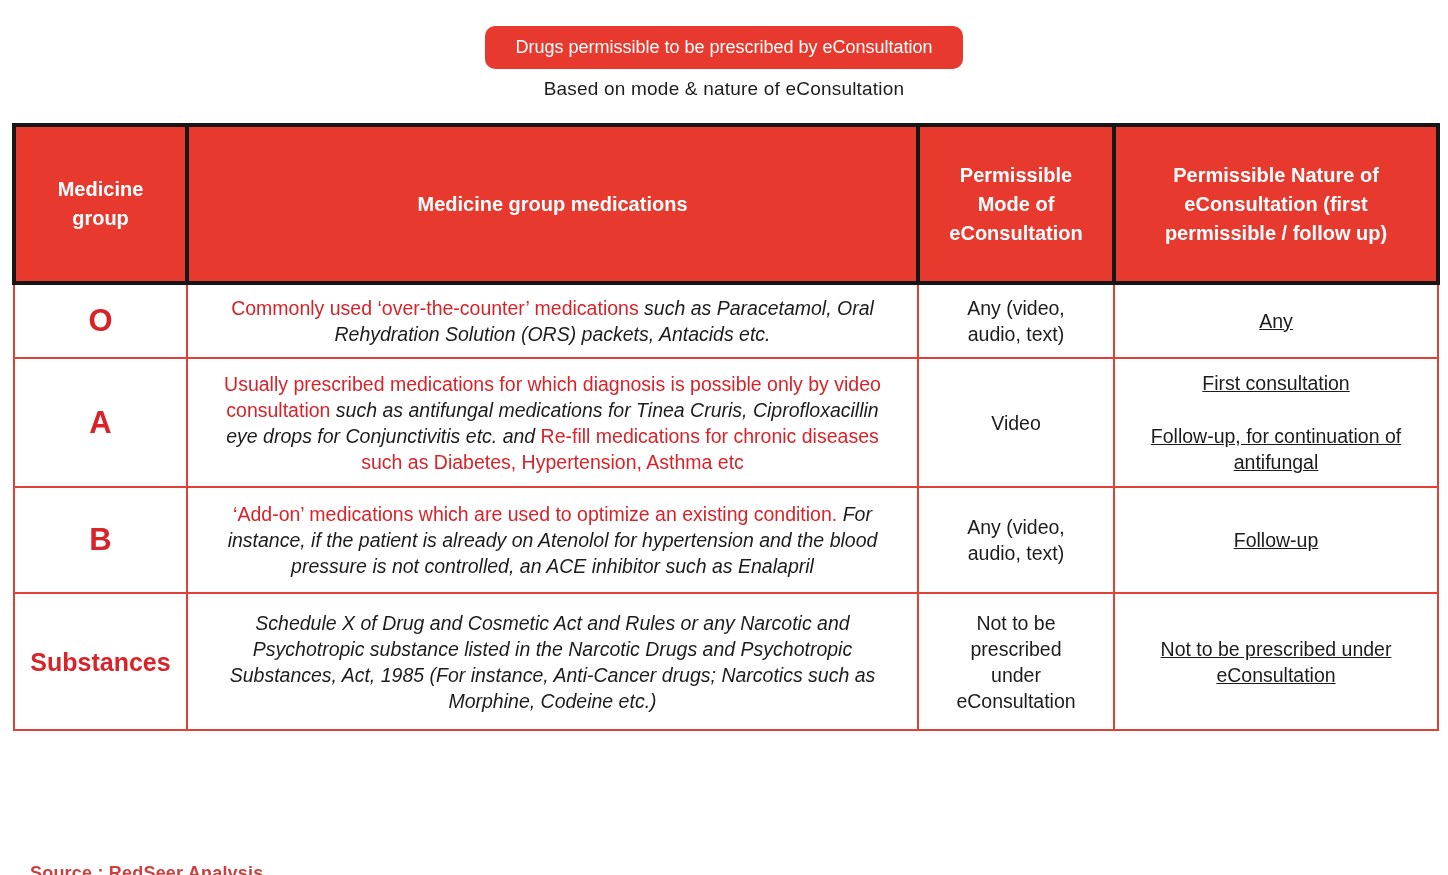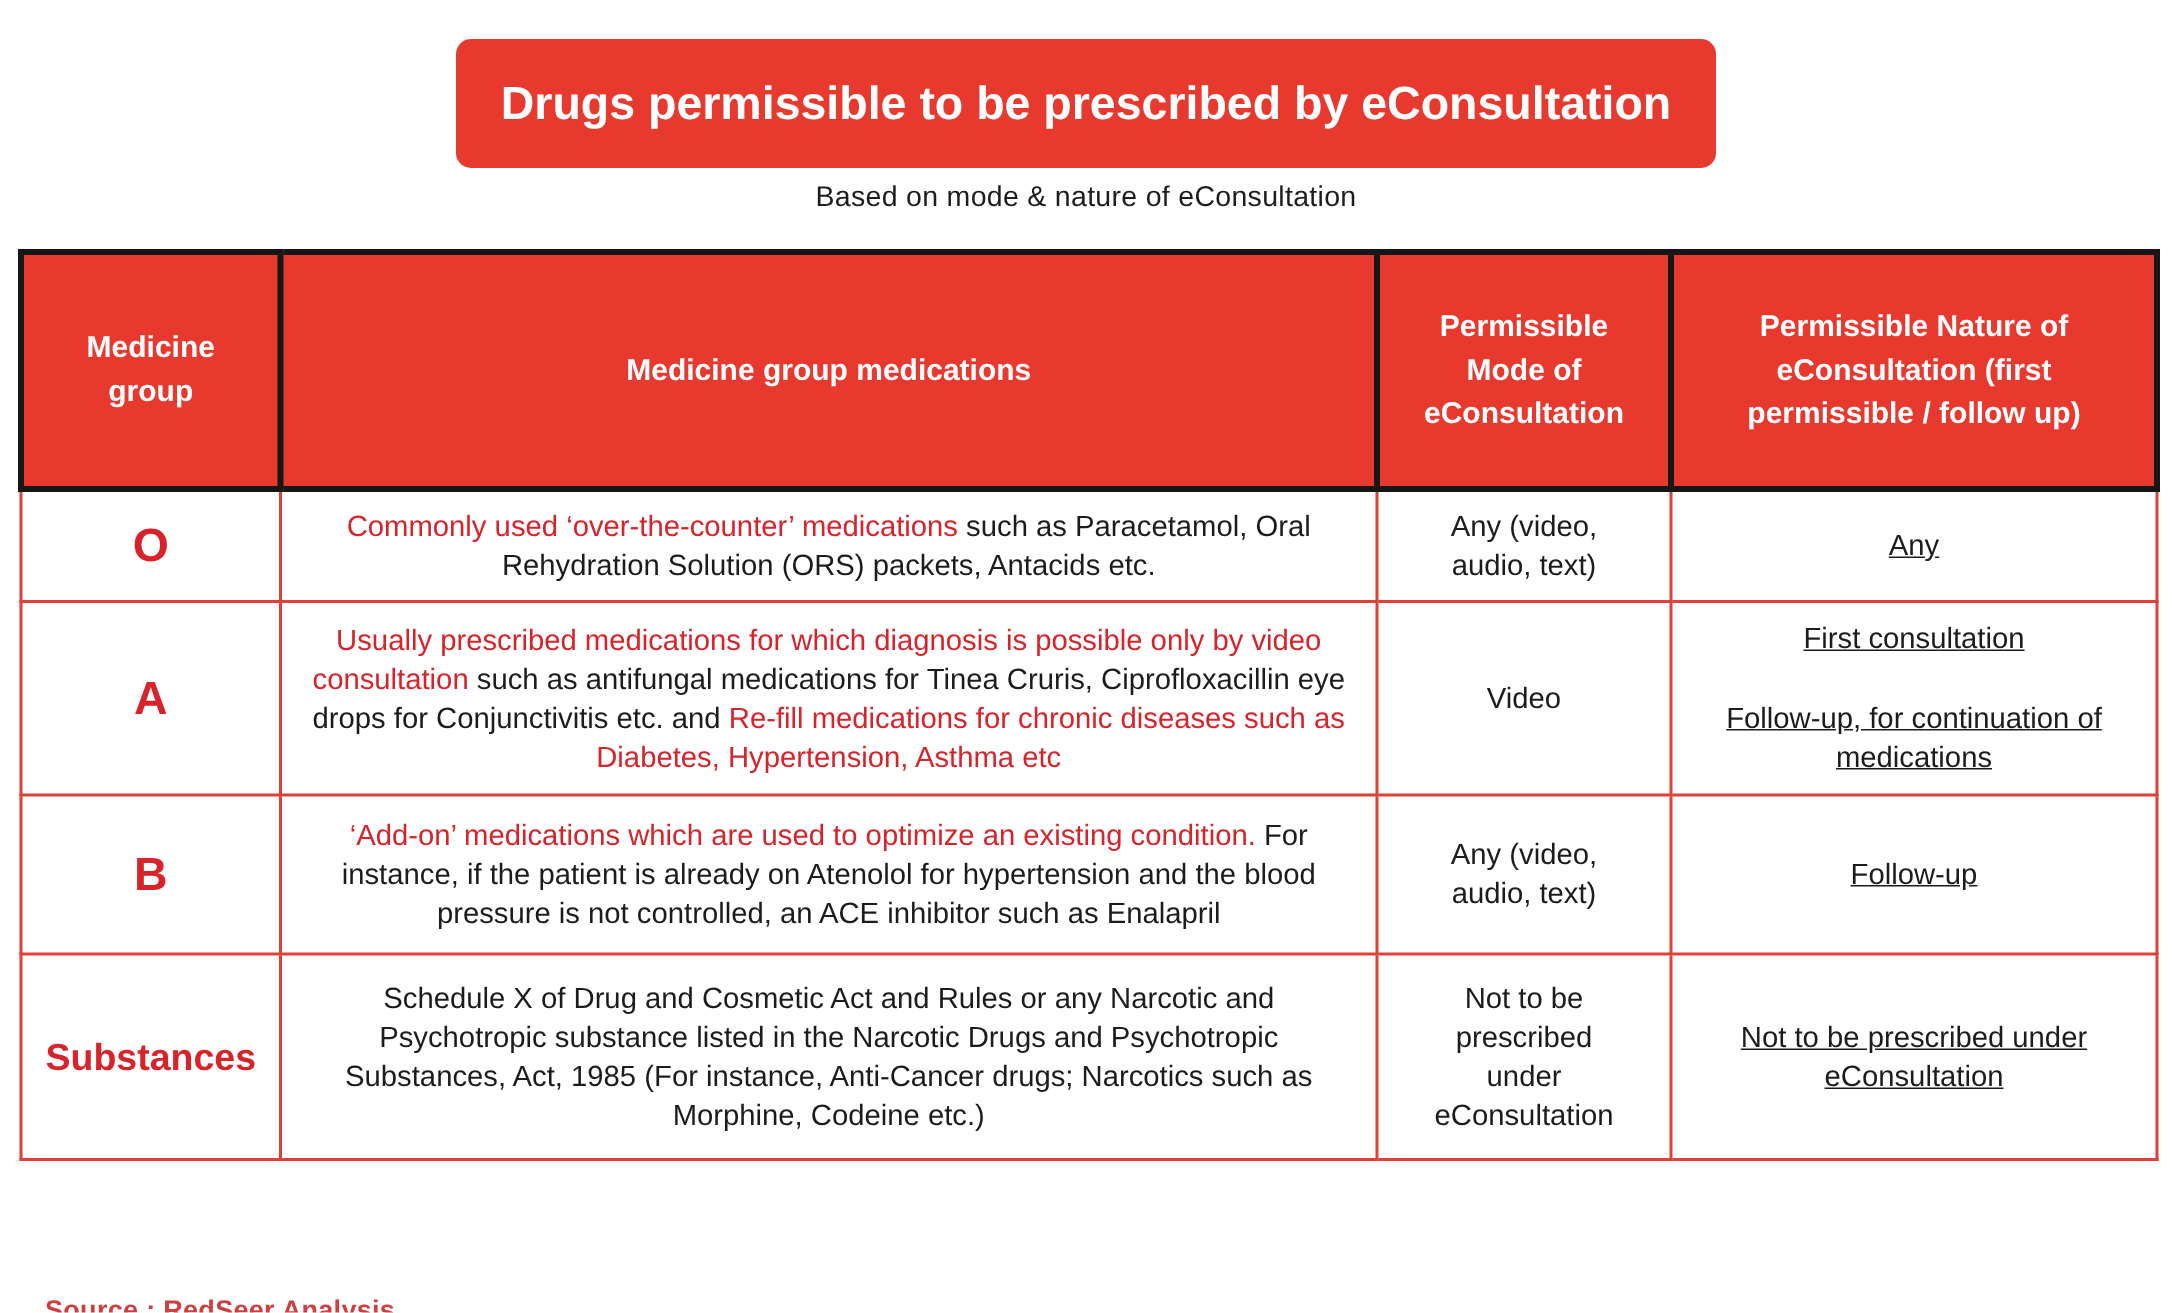--- a/index.html
+++ b/index.html
@@ -14,23 +14,23 @@
   }
   *{box-sizing:border-box;margin:0;padding:0;}
   html,body{width:1448px;height:875px;background:var(--page-bg);overflow:hidden;}
   body{font-family:"Liberation Sans", sans-serif;color:var(--body-text);position:relative;}
 
   .title-pill{
     width:fit-content;
     margin:26px auto 0;
     background:var(--red-fill);
     color:var(--header-text);
-    font-size:31px;
-    font-weight:700;
-    padding:25px 30px;
+    font-size:18px;
+    font-weight:400;
+    padding:11px 30px;
     border-radius:10px;
     text-align:center;
   }
   .subtitle{
     text-align:center;
     font-size:19px;
     font-weight:400;
     color:#1D1D1D;
     margin-top:9px;
     letter-spacing:.2px;
@@ -76,21 +76,21 @@
 
   td.group-cell{
     color:var(--red-text);
     font-weight:700;
     font-size:31px;
     padding:0 4px;
   }
   td.group-cell.small{font-size:25px;}
 
   td.desc-cell .seg-red{color:var(--red-text);}
-  td.desc-cell .seg-black{color:var(--body-text);}
+  td.desc-cell .seg-black{color:var(--body-text);font-style:italic;}
 
   td.mode-cell{padding:6px 24px;}
   td.nature-cell{padding:6px 10px;text-decoration:underline;}
   .nature-par + .nature-par{margin-top:27px;}
 
   .source-note{
     position:absolute;
     left:30px;
     top:863px;
     color:var(--source-text);
@@ -129,21 +129,21 @@
           <td class="nature-cell">
             <div class="nature-par">Any</div>
           </td>
         </tr>
         <tr>
           <td class="group-cell">A</td>
           <td class="desc-cell"><span class="seg-red">Usually prescribed medications for which diagnosis is possible only by video consultation </span><span class="seg-black">such as antifungal medications for Tinea Cruris, Ciprofloxacillin eye drops for Conjunctivitis etc. and </span><span class="seg-red">Re-fill medications for chronic diseases such as Diabetes, Hypertension, Asthma etc</span></td>
           <td class="mode-cell">Video</td>
           <td class="nature-cell">
             <div class="nature-par">First consultation</div>
-            <div class="nature-par">Follow-up, for continuation of medications</div>
+            <div class="nature-par">Follow-up, for continuation of antifungal</div>
           </td>
         </tr>
         <tr>
           <td class="group-cell">B</td>
           <td class="desc-cell"><span class="seg-red">‘Add-on’ medications which are used to optimize an existing condition. </span><span class="seg-black">For instance, if the patient is already on Atenolol for hypertension and the blood pressure is not controlled, an ACE inhibitor such as Enalapril</span></td>
           <td class="mode-cell">Any (video, audio, text)</td>
           <td class="nature-cell">
             <div class="nature-par">Follow-up</div>
           </td>
         </tr>

